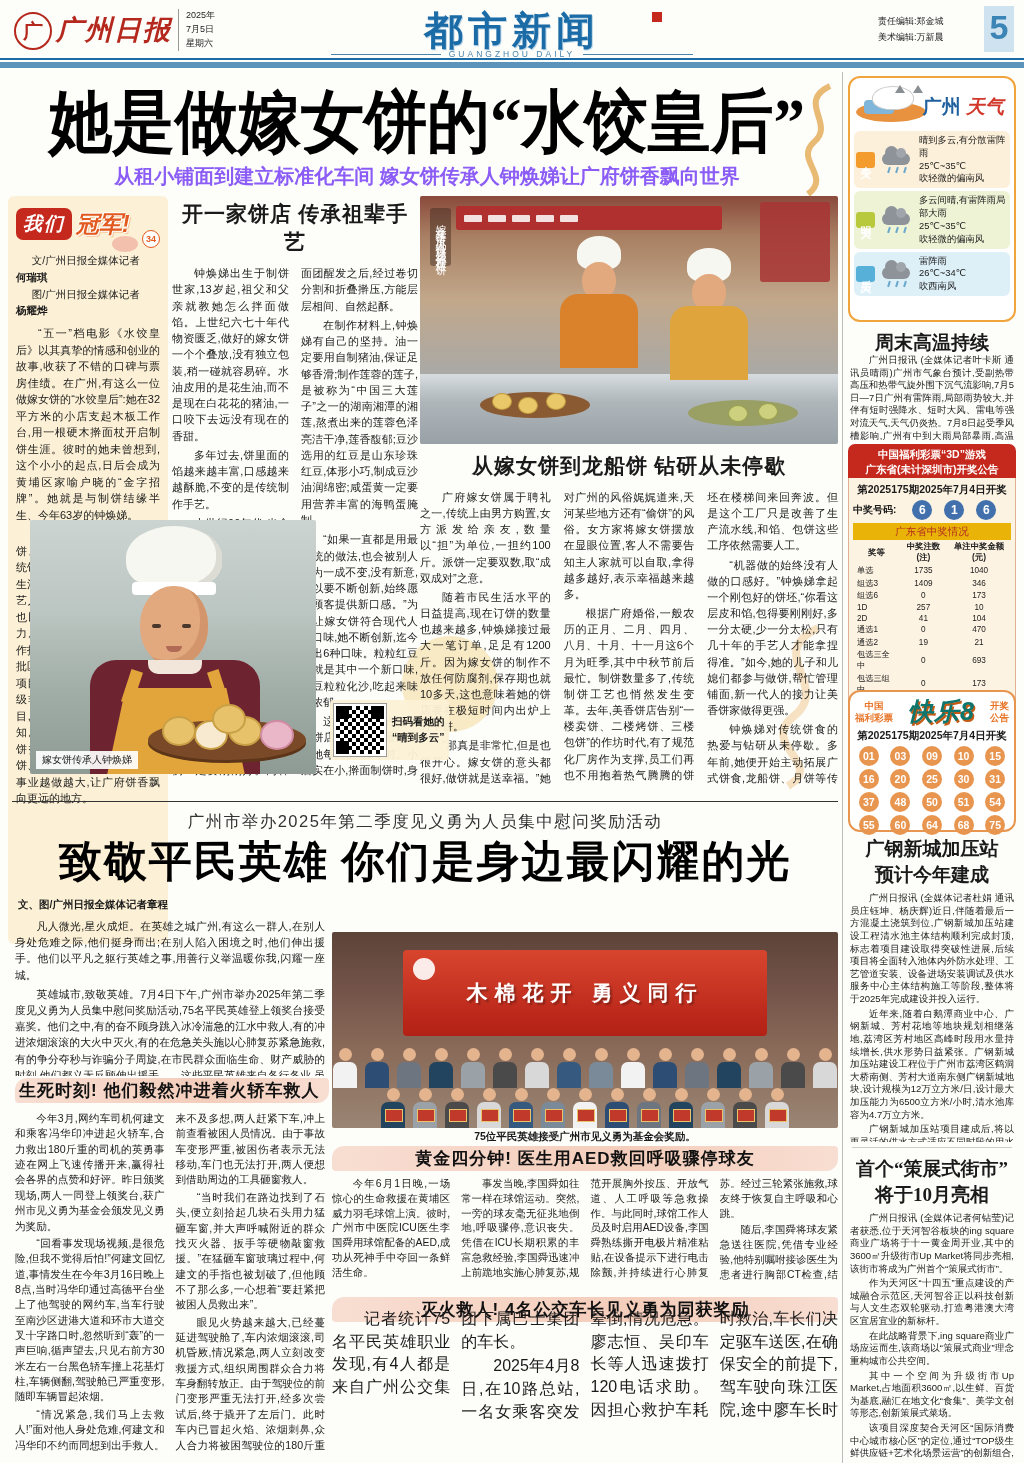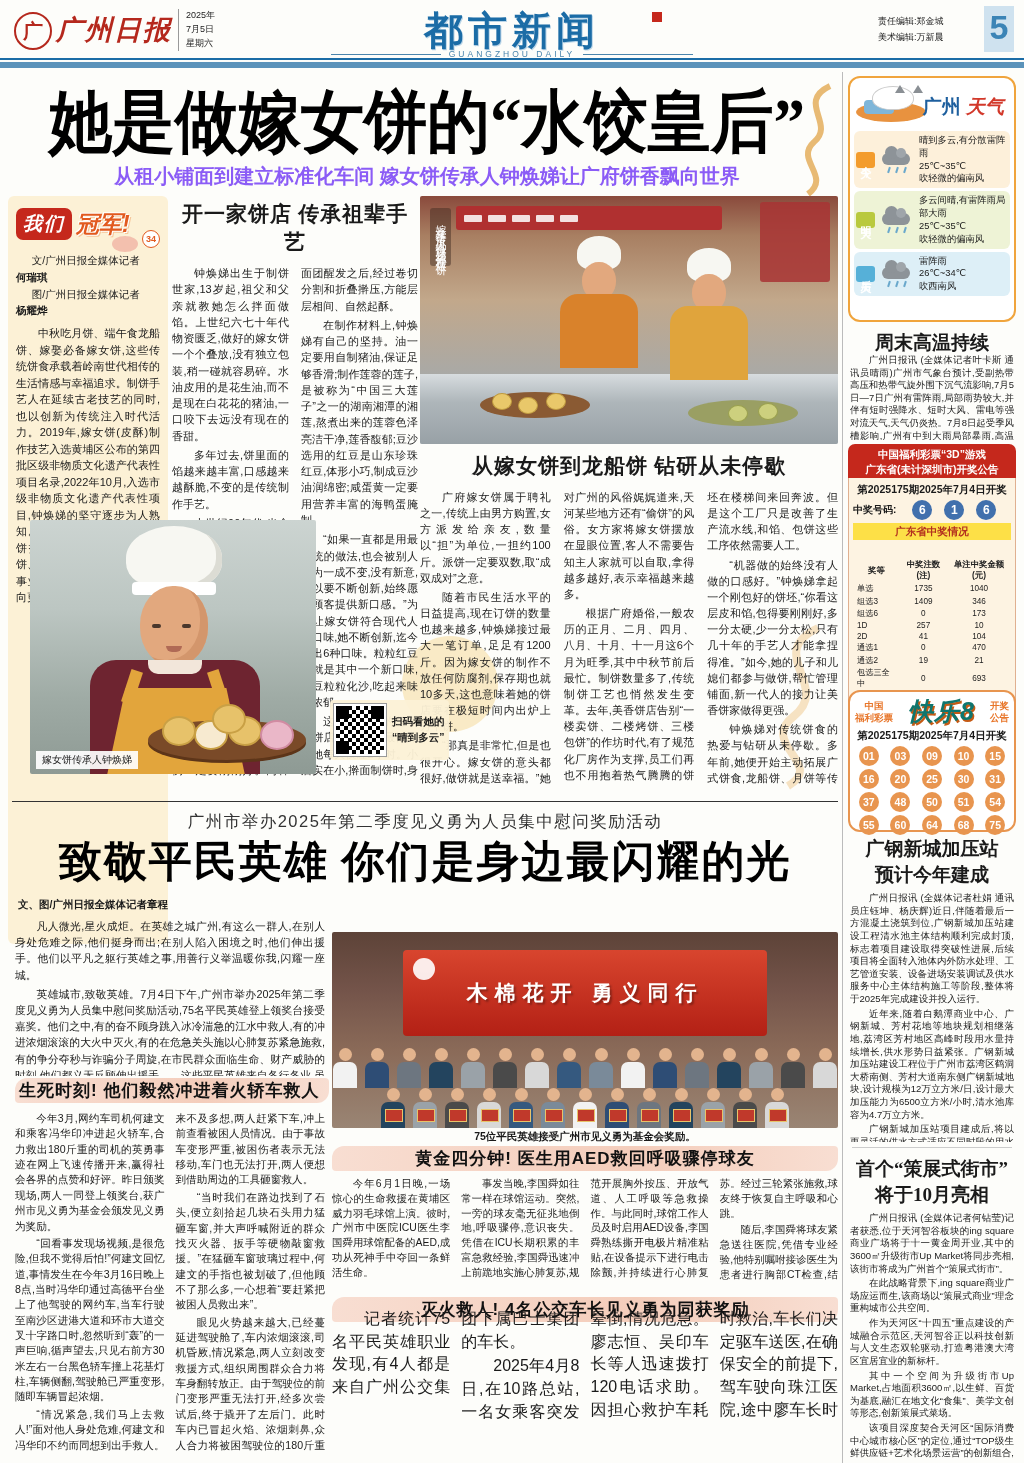--- a/index.html
+++ b/index.html
@@ -168,22 +168,22 @@
   
   #lotto3d{left:848px;top:444px;width:168px;}
   #lotto3d-head{background:#c5281c;color:#fff;text-align:center;font-size:10.5px;font-weight:bold;
     padding:3px 0 2px;border-radius:7px 7px 0 0;line-height:1.4;}
   #lotto3d-body{background:#fdf3e2;border:1px solid #e0b090;border-top:none;padding:3px 4px 4px;}
   #lotto3d-draw{font-size:10.5px;font-weight:bold;text-align:center;margin:2px 0 3px;}
   #lotto3d-numbers{display:flex;align-items:center;justify-content:flex-start;gap:4px;margin:0 0 3px;}
   #lotto3d-numbers .lbl{font-size:10px;font-weight:bold;}
   .ball-blue{width:20px;height:20px;border-radius:50%;background:#4170ad;color:#fff;font-size:12px;font-weight:bold;
     display:inline-flex;align-items:center;justify-content:center;margin-left:12px;}
-  #lotto3d-band{background:#fde047;color:#b3301f;font-weight:bold;font-size:10.5px;text-align:center;
-    padding:1.5px 0;margin-bottom:18px;}
+  #lotto3d-band{background:#eab308;color:#b3301f;font-weight:normal;font-size:10.5px;text-align:center;
+    padding:1.5px 0;margin-bottom:0;}
   #lotto3d-table{width:100%;border-collapse:collapse;font-size:8.2px;color:#222;}
   #lotto3d-table th{font-size:8.4px;font-weight:bold;padding:1px 0;}
   #lotto3d-table td{padding:0.8px 2px;text-align:center;}
   #lotto3d-table td:first-child{text-align:left;padding-left:4px;}
   
   #k8{left:848px;top:690px;width:168px;height:142px;border:2.5px solid #e8954f;border-radius:12px;background:#fff;
     box-sizing:border-box;padding:3px 5px;}
   #k8-head{display:flex;align-items:center;justify-content:space-between;}
   .k8-side{font-size:9.5px;font-weight:bold;color:#e8762a;text-align:center;line-height:1.25;}
   #k8-logo{font-size:25px;font-weight:900;font-style:italic;color:#0f766e;
@@ -246,20 +246,21 @@
       <span id="badge-dot"></span>
       <span id="badge-issue">34</span>
     </div>
     <div>
       <div class="byline-line role">文/广州日报全媒体记者</div>
       <div class="byline-line name">何瑞琪</div>
       <div class="byline-line role">图/广州日报全媒体记者</div>
       <div class="byline-line name">杨耀烨</div>
     </div>
     <div id="left-intro" class="body-text">
+        <p>“五一”档电影《水饺皇后》以其真挚的情感和创业的故事,收获了不错的口碑与票房佳绩。在广州,有这么一位做嫁女饼的“水饺皇后”:她在32平方米的小店支起木板工作台,用一根硬木擀面杖开启制饼生涯。彼时的她未曾想到,这个小小的起点,日后会成为黄埔区家喻户晓的“金字招牌”。她就是与制饼结缘半生、今年63岁的钟焕娣。</p>
         <p>中秋吃月饼、端午食龙船饼、嫁娶必备嫁女饼,这些传统饼食承载着岭南世代相传的生活情感与幸福追求。制饼手艺人在延续古老技艺的同时,也以创新为传统注入时代活力。2019年,嫁女饼(皮酥)制作技艺入选黄埔区公布的第四批区级非物质文化遗产代表性项目名录,2022年10月,入选市级非物质文化遗产代表性项目,钟焕娣的坚守逐步为人熟知。如今,她不仅继续把嫁女饼技艺发扬光大,还将龙船饼、月饼、鸡仔酥等传统饼食事业越做越大,让广府饼香飘向更远的地方。</p>
       </div>
   </div>
 
   <div class="abs" id="portrait">
     <div class="pt-hat"></div>
     <div class="pt-band"></div>
     <div class="pt-face"></div>
     <div class="pt-eye" style="left:122px;"></div>
     <div class="pt-eye" style="left:152px;"></div>
@@ -725,19 +726,19 @@
       <p>近年来,随着白鹅潭商业中心、广钢新城、芳村花地等地块规划相继落地,荔湾区芳村地区高峰时段用水量持续增长,供水形势日益紧张。广钢新城加压站建设工程位于广州市荔湾区鹤洞大桥南侧、芳村大道南东侧广钢新城地块,设计规模为12万立方米/日,设计最大加压能力为6500立方米/小时,清水池库容为4.7万立方米。</p>
       <p>广钢新城加压站项目建成后,将以更灵活的供水方式适应不同时段的用水需求,项目不仅能缓解中心城区末端管网供水瓶颈,更将通过优化区域供水格局,为白鹅潭中央商务区建设、广钢新城产城融合发展提供稳定的水务支撑。</p>
     </div>
 
   <div class="abs side-title serif" id="side2-title">
     <div>首个“策展式街市”</div>
       <div>将于10月亮相</div>
   </div>
   <div class="abs body-text tight" id="side2-body">
       <p>广州日报讯 (全媒体记者何钻莹)记者获悉,位于天河智谷板块的ing square商业广场将于十一黄金周开业,其中的3600㎡升级街市Up Market将同步亮相,该街市将成为广州首个“策展式街市”。</p>
+      <p>作为天河区“十四五”重点建设的产城融合示范区,天河智谷正以科技创新与人文生态双轮驱动,打造粤港澳大湾区宜居宜业的新标杆。</p>
       <p>在此战略背景下,ing square商业广场应运而生,该商场以“策展式商业”理念重构城市公共空间。</p>
-      <p>作为天河区“十四五”重点建设的产城融合示范区,天河智谷正以科技创新与人文生态双轮驱动,打造粤港澳大湾区宜居宜业的新标杆。</p>
       <p>其中一个空间为升级街市Up Market,占地面积3600㎡,以生鲜、百货为基底,融汇在地文化“食集”、美学文创等形态,创新策展式菜场。</p>
       <p>该项目深度契合天河区“国际消费中心城市核心区”的定位,通过“TOP级生鲜供应链+艺术化场景运营”的创新组合,不仅填补了天河东部高品质民生商业的空白,更以“生鲜市集×文创艺术×美食社交”的跨界形态,为天河智谷导入国际化、年轻化的消费新势能。</p>
     </div>
 
 </div>
 
 </body></html>

